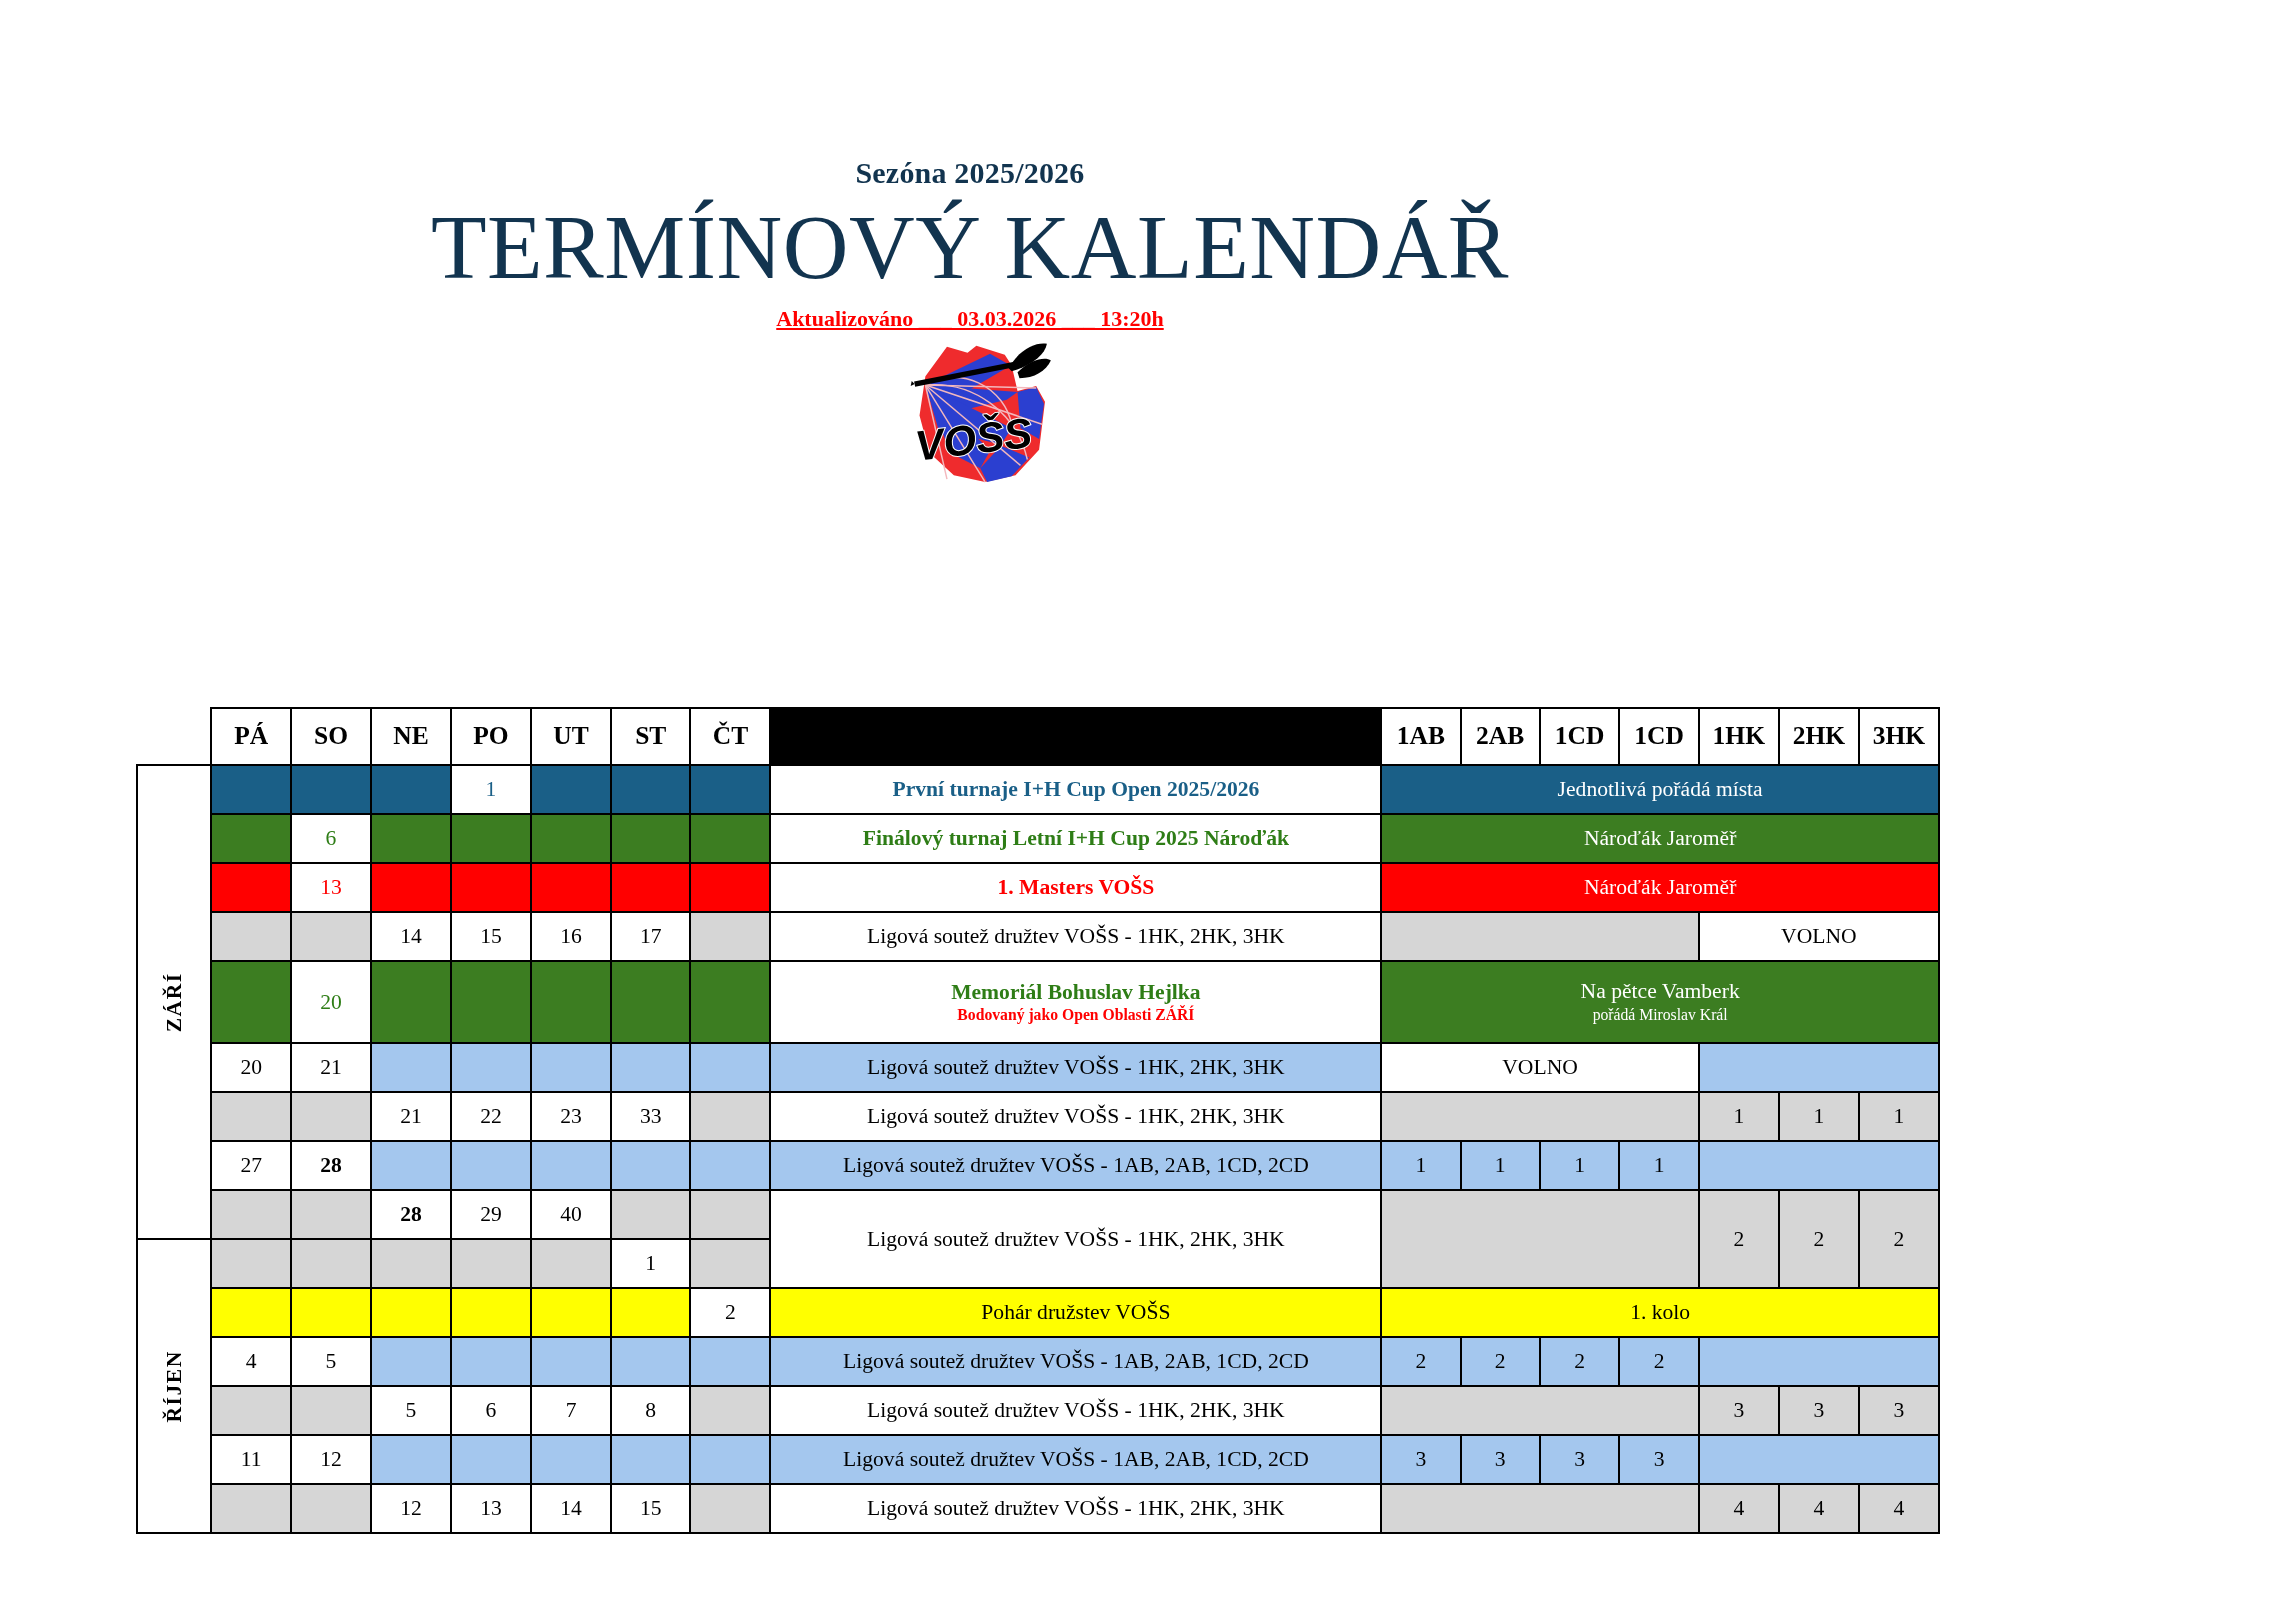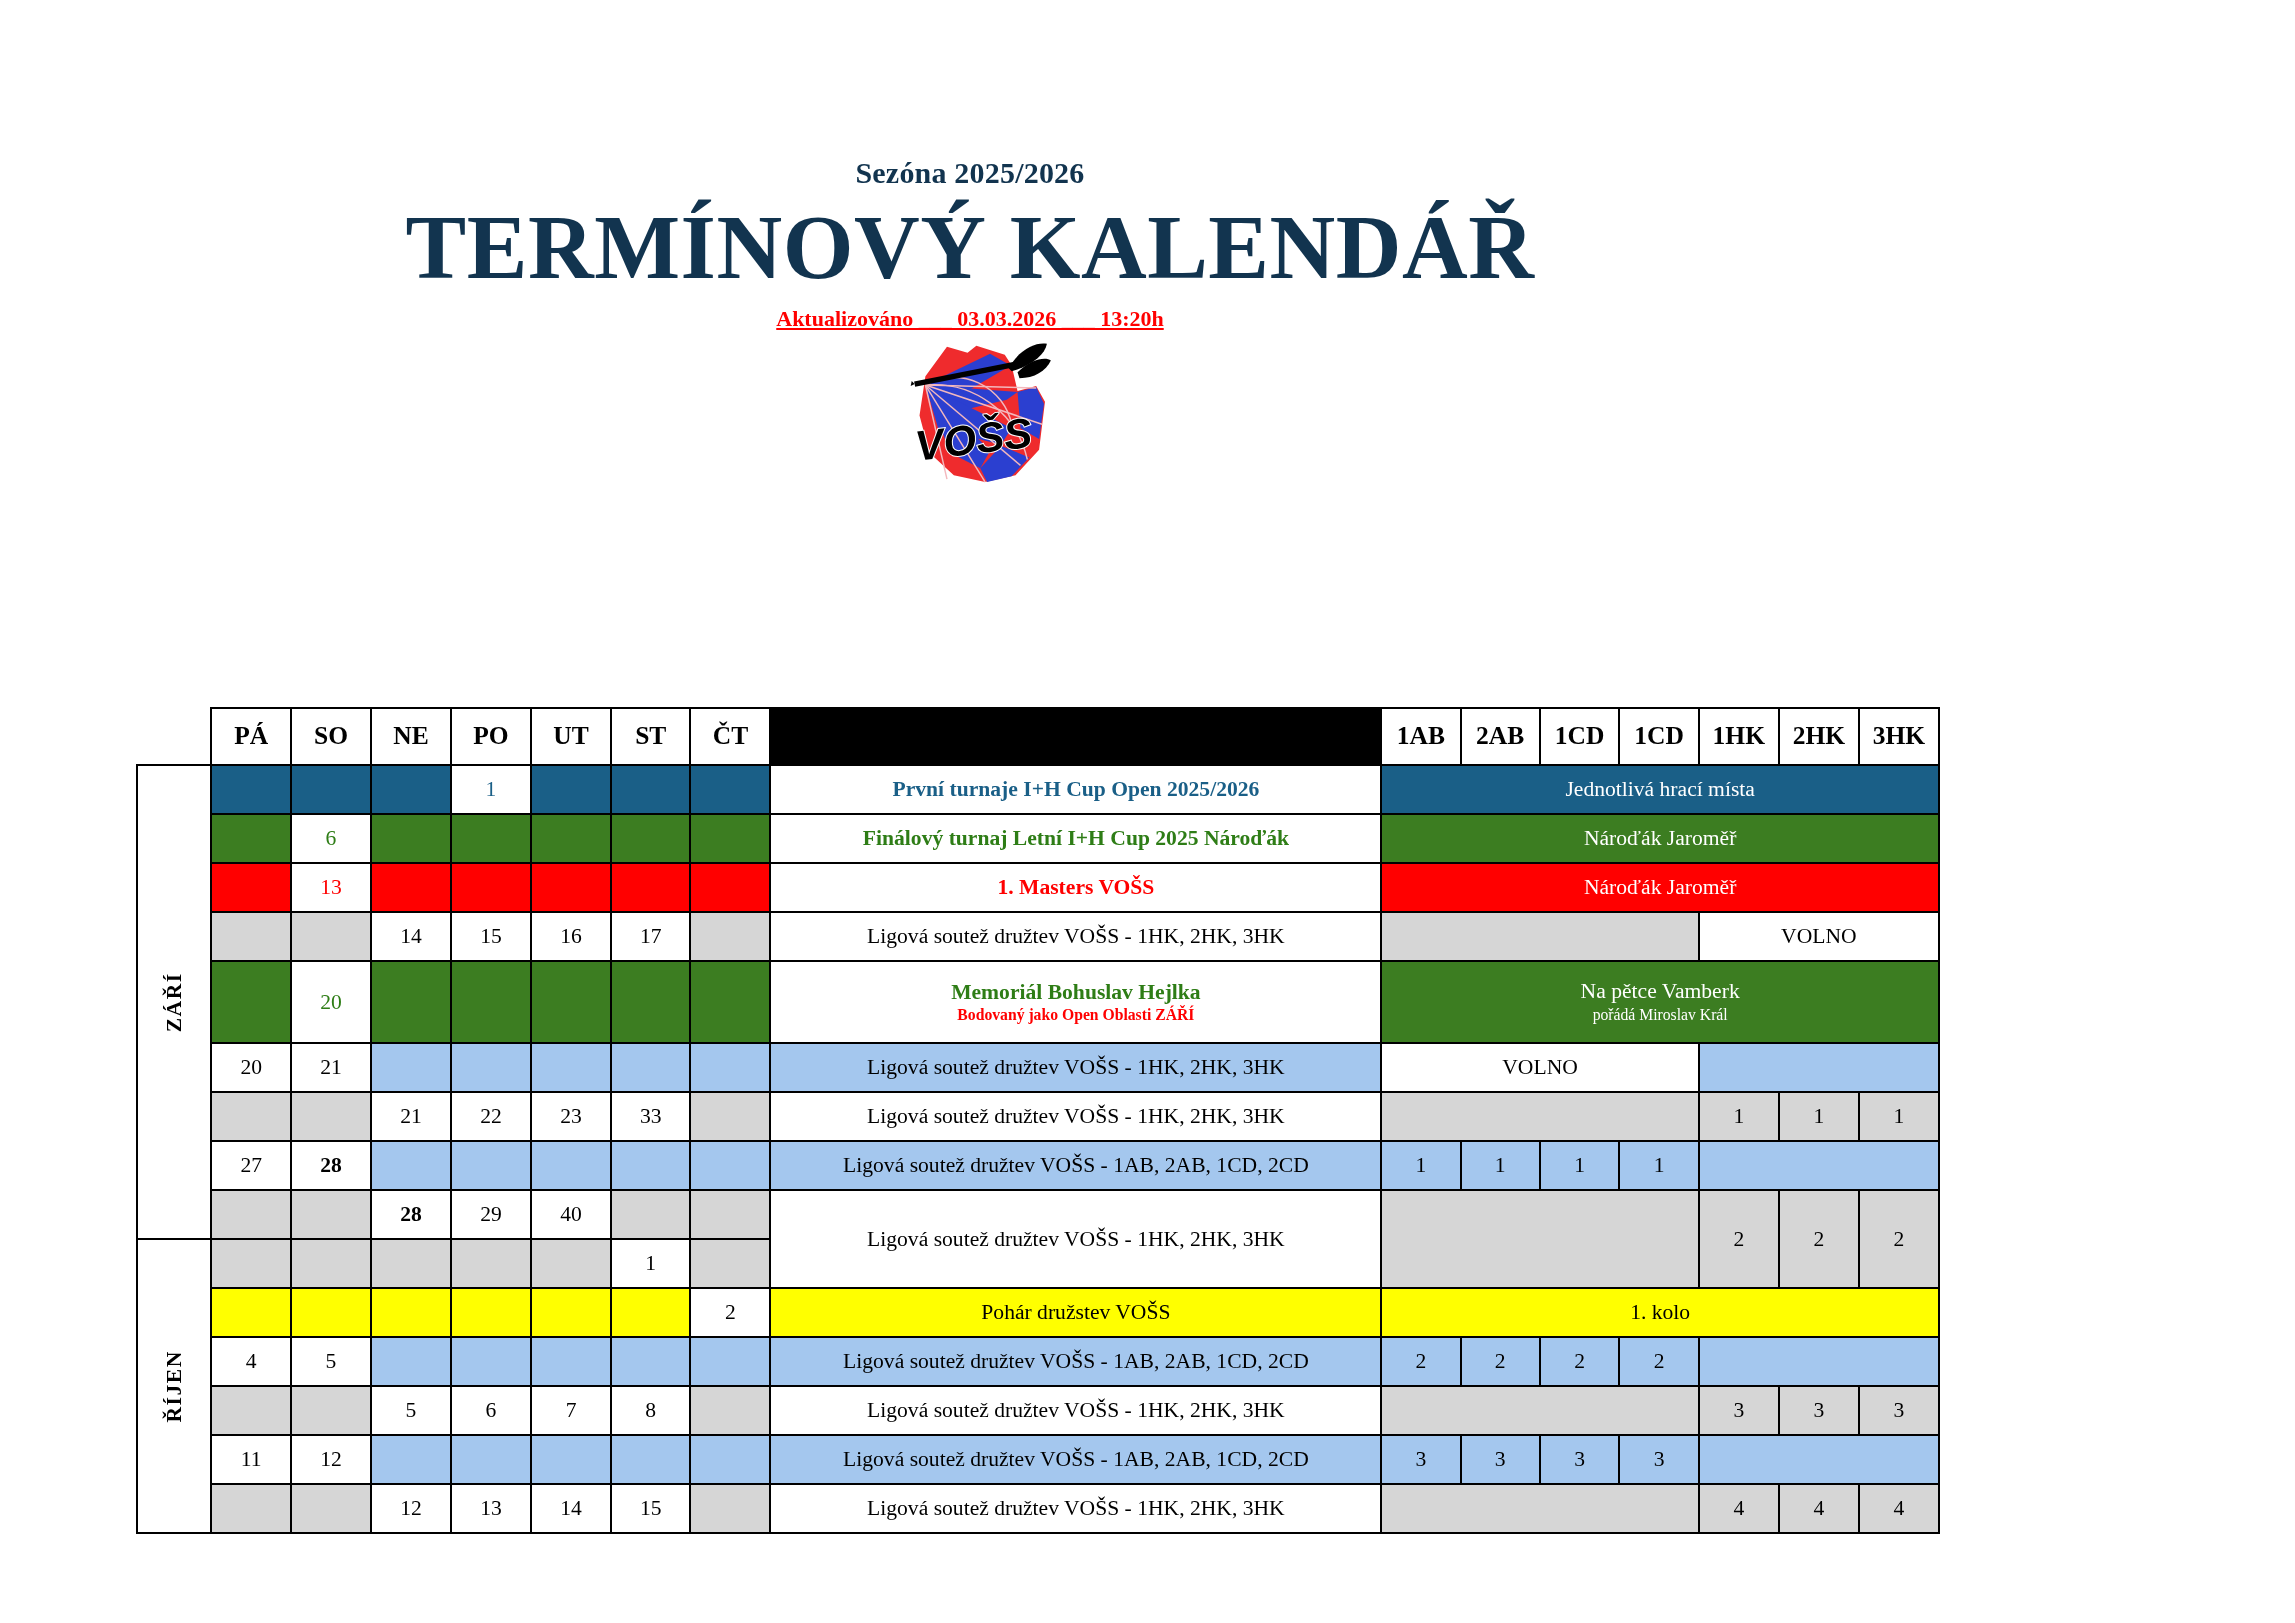--- a/index.html
+++ b/index.html
@@ -11,21 +11,21 @@
   }
   .page{position:relative;width:1940px;height:1623px;overflow:hidden;}
 
   
   .hdr{text-align:center;}
   .season{
     font-size:30px;font-weight:bold;color:#12344f;
     letter-spacing:0.2px;margin-top:158px;line-height:1;
   }
   .bigtitle{
-    font-size:91px;font-weight:bold;color:#12344f;
+    font-size:91px;font-weight:normal;color:#12344f;
     line-height:1.02;margin-top:13.7px;letter-spacing:0.5px;
   }
   .note{
     font-size:22px;font-weight:bold;color:#000;
     margin-top:22.6px;line-height:1.52;
   }
   .updated{
     font-size:22px;font-weight:bold;color:#ff0000;
     margin-top:13.7px;line-height:1;text-decoration:underline;
   }
@@ -190,21 +190,21 @@
           <tr class="r-tall">
             <td class="month" rowspan="9"><span class="rot">ZÁŘÍ</span></td>
             <td class="dayn f-teal" style=""></td>
             <td class="dayn f-teal" style=""></td>
             <td class="dayn f-teal" style=""></td>
             <td class="dayn f-white" style="color:#1a5f87;">1</td>
             <td class="dayn f-teal" style=""></td>
             <td class="dayn f-teal" style=""></td>
             <td class="dayn f-teal" style=""></td>
             <td class="evt f-white t-teal"><span>První turnaje I+H Cup Open 2025/2026</span></td>
-            <td colspan="7" class="place f-teal t-white"><span>Jednotlivá hrací místa</span></td>
+            <td colspan="7" class="place f-teal t-white"><span>Jednotlivá pořádá místa</span></td>
           </tr>
           <tr class="r-tall">
             <td class="dayn f-green" style=""></td>
             <td class="dayn f-white" style="color:#2e7d16;">6</td>
             <td class="dayn f-green" style=""></td>
             <td class="dayn f-green" style=""></td>
             <td class="dayn f-green" style=""></td>
             <td class="dayn f-green" style=""></td>
             <td class="dayn f-green" style=""></td>
             <td class="evt f-white t-green"><span>Finálový turnaj Letní I+H Cup 2025 Nároďák</span></td>

